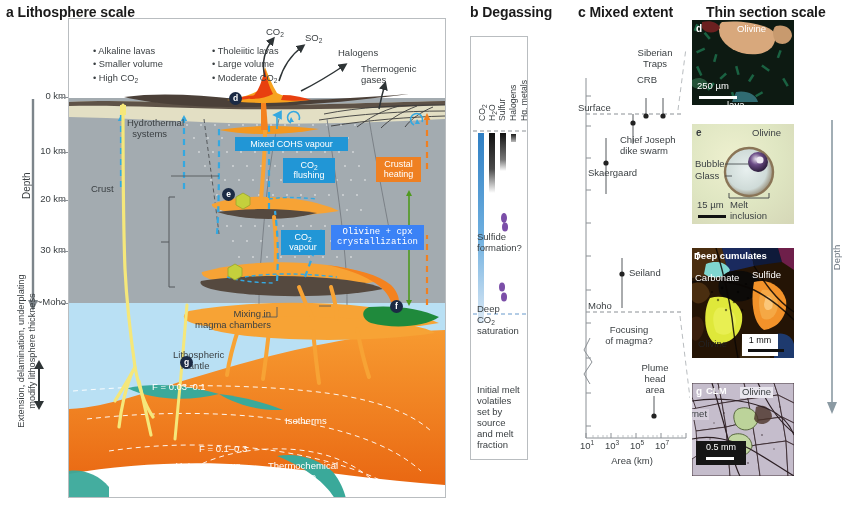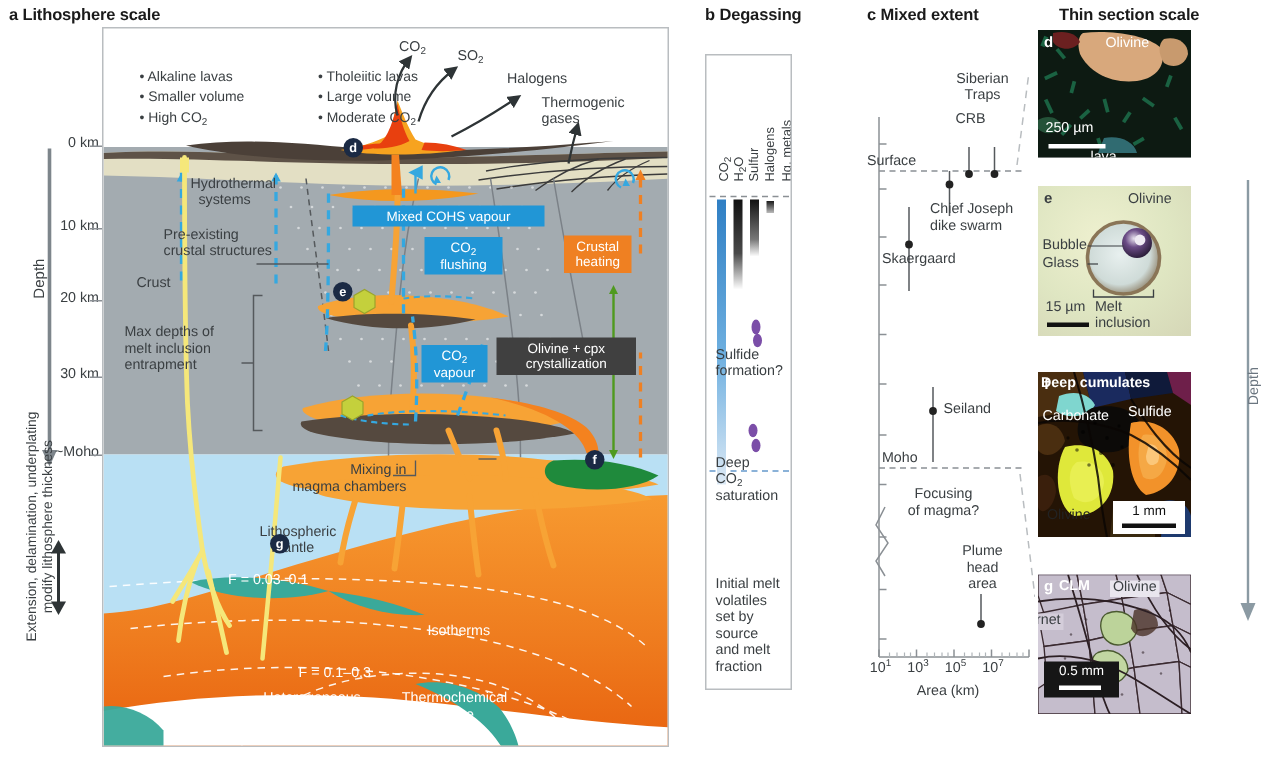--- a/index.html
+++ b/index.html
@@ -3,42 +3,42 @@
 <meta charset="utf-8">
 <style>
   * { box-sizing: border-box; }
   html, body { margin:0; padding:0; background:#ffffff; }
   body {
     width:850px; height:515px; position:relative; overflow:hidden;
     font-family:"Liberation Sans", sans-serif;
     color:#2e3436;
   }
   .abs { position:absolute; }
-  .ttl { font-size:11px; font-weight:bold; color:#1a1a1a; letter-spacing:-0.1px; }
+  .ttl { font-size:14px; font-weight:bold; color:#1a1a1a; letter-spacing:-0.1px; }
   .lbl { font-size:9.5px; color:#3a3f42; line-height:1.15; }
   .wlbl { font-size:9.5px; color:#ffffff; line-height:1.15; }
   sub { font-size:6.6px; vertical-align:baseline; position:relative; top:2px; }
   sup { font-size:6.6px; vertical-align:baseline; position:relative; top:-4px; }
 
   
   #panelA-box { left:68px; top:18px; width:378px; height:480px; border:1px solid #b9bdc0; background:#ffffff; overflow:hidden; }
   .crust { position:absolute; left:0; top:79px; width:378px; height:205px; background:#a3abb0; }
   .lith  { position:absolute; left:0; top:284px; width:378px; height:196px; background:#b9e0f4; }
 
   .bullets { font-size:9.3px; line-height:1.45; color:#3a3f42; }
 
   .dot-ref {
     width:13px; height:13px; border-radius:50%; background:#1b2a44;
     color:#fff; font-size:8.5px; font-weight:bold; text-align:center;
     line-height:13px; font-family:"Liberation Sans", sans-serif;
   }
   .tagbox { font-size:9px; color:#fff; padding:2px 4px; line-height:1.15; text-align:center; }
   .tag-blue  { background:#2196d6; }
   .tag-orange{ background:#ef8022; }
-  .tag-green { background:#404040; }
+  .tag-green { background:#3b82f6;font-family:Liberation Mono, monospace; }
 
   
   #panelB-box { left:470px; top:36px; width:58px; height:424px; border:1px solid #b9bdc0; background:#fff; overflow:hidden; }
   .vrot { transform:rotate(-90deg); transform-origin:left top; white-space:nowrap; font-size:8.6px; color:#3a3f42; }
 
   
   #panelC-box { left:582px; top:18px; width:108px; height:425px; }
 
   
   .photo { position:absolute; overflow:hidden; }
@@ -412,32 +412,30 @@
     <div>• <span>Large volume</span></div>
     <div>• Moderate CO<sub>2</sub></div>
   </div>
 
   <div class="abs lbl" style="left:197px; top:8px;">CO<sub>2</sub></div>
   <div class="abs lbl" style="left:236px; top:14px;">SO<sub>2</sub></div>
   <div class="abs lbl" style="left:269px; top:29px;">Halogens</div>
   <div class="abs lbl" style="left:292px; top:45px; width:70px;">Thermogenic<br>gases</div>
 
   <div class="abs lbl" style="left:58px; top:99px; width:92px;">Hydrothermal<br>&nbsp;&nbsp;systems</div>
-  <div class="abs lbl" style="left:40px; top:133px; width:100px;">Pre-existing<br>crustal structures</div>
   <div class="abs lbl" style="left:22px; top:165px;">Crust</div>
-  <div class="abs lbl" style="left:14px; top:198px; width:82px;">Max depths of<br>melt inclusion<br>entrapment</div>
   <div class="abs lbl" style="left:116px; top:290px; width:86px; text-align:right;">Mixing in<br>magma chambers</div>
   <div class="abs lbl" style="left:104px; top:331px; width:90px;">Lithospheric<br>&nbsp;&nbsp;&nbsp;mantle</div>
   <div class="abs lbl" style="left:216px; top:397px; color:#ffffff;">Isotherms</div>
   <div class="abs lbl" style="left:83px; top:363px; color:#ffffff;">F = 0.03–0.1</div>
   <div class="abs lbl" style="left:130px; top:425px; color:#ffffff;">F = 0.1–0.3</div>
   <div class="abs lbl" style="left:192px; top:442px; width:84px; color:#ffffff; text-align:center;">Thermochemical<br>plume</div>
   <div class="abs lbl" style="left:92px; top:442px; width:94px; color:#ffffff; text-align:center;">Heterogeneous<br>mantle?</div>
 
-  <div class="abs tagbox tag-blue" style="left:166px; top:118px; width:128px;">Mixed COHS vapour</div>
+  <div class="abs tagbox tag-blue" style="left:166px; top:118px; width:113px;">Mixed COHS vapour</div>
   <div class="abs tagbox tag-blue" style="left:214px; top:139px; width:52px;">CO<sub>2</sub><br>flushing</div>
   <div class="abs tagbox tag-blue" style="left:212px; top:211px; width:44px;">CO<sub>2</sub><br>vapour</div>
   <div class="abs tagbox tag-orange" style="left:307px; top:138px; width:45px;">Crustal<br>heating</div>
   <div class="abs tagbox tag-green" style="left:262px; top:206px; width:93px;">Olivine + cpx<br>crystallization</div>
 
   <div class="abs dot-ref" style="left:160px; top:73px;">d</div>
   <div class="abs dot-ref" style="left:153px; top:169px;">e</div>
   <div class="abs dot-ref" style="left:321px; top:281px;">f</div>
   <div class="abs dot-ref" style="left:111px; top:337px;">g</div>
 </div>
@@ -742,21 +740,21 @@
         <circle cx="34" cy="62" r="1.2"></circle>
       <circle cx="50" cy="62" r="1.3"></circle>
         <circle cx="20" cy="44" r="1.1"></circle>
     </g>
   </svg>
   <div class="abs wlbl" style="left:4px; top:3px; font-weight:bold; font-size:10px;">f</div>
   <div class="abs wlbl" style="left:2px; top:3px; font-weight:bold;">Deep cumulates</div>
   <div class="abs wlbl" style="left:3px; top:25px;">Carbonate</div>
   <div class="abs wlbl" style="left:60px; top:22px;">Sulfide</div>
   <div class="abs lbl" style="left:6px; top:91px; color:#222;">Olivine</div>
-  <div class="abs" style="left:50px; top:86px; width:48px; height:22px; background:#ffffff;">
+  <div class="abs" style="left:50px; top:86px; width:36px; height:22px; background:#ffffff;">
     <div class="lbl" style="text-align:center; color:#111; font-size:9px; margin-top:1px;">1 mm</div>
     <div class="scalebar" style="left:6px; top:15px; width:36px; background:#111;"></div>
   </div>
 </div>
 
 <div class="photo" style="left:692px; top:383px; width:102px; height:93px; background:#cfc8d6;">
   <svg width="102" height="93" style="position:absolute;left:0;top:0;">
     <rect width="102" height="93" fill="#d4cdda"></rect>
     <g fill="#c5bdcc" stroke="#3a2a30" stroke-width="0.9">
       <path d="M0,0 L26,0 L30,20 L4,26 L0,14 Z"></path>

